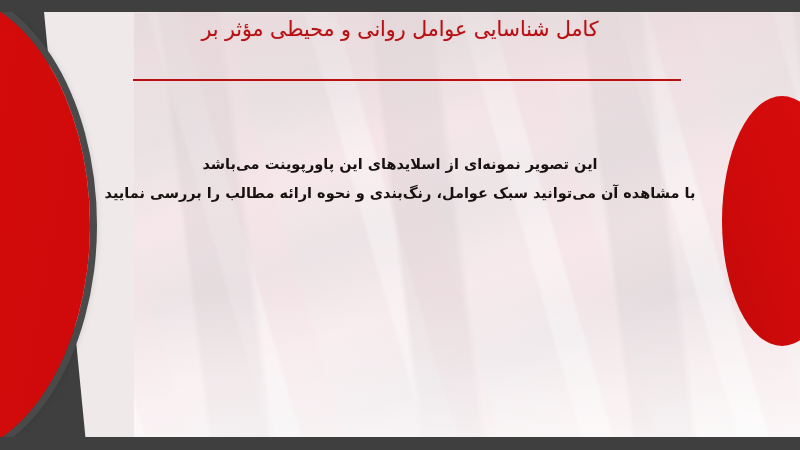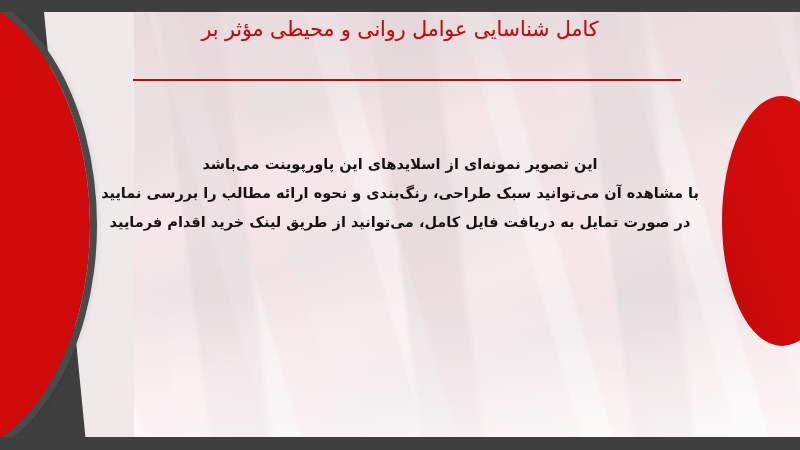--- a/index.html
+++ b/index.html
@@ -216,22 +216,21 @@
   <div id="left-decor"></div>
 
   <div id="content">
 
     <div id="title-block">
       <div class="title-line">کامل شناسایی عوامل روانی و محیطی مؤثر بر</div>
     </div>
 
     <div id="body-block">
       <div class="body-line">این تصویر نمونه‌ای از اسلایدهای این پاورپوینت می‌باشد</div>
-      <div class="body-line">با مشاهده آن می‌توانید سبک طراحی، رنگ‌بندی و نحوه ارائه مطالب را بررسی نمایید</div>
-      <div class="body-line">در صورت تمایل به دریافت فایل کامل، می‌توانید از طریق لینک خرید اقدام فرمایید</div>
+      <div class="body-line">با مشاهده آن می‌توانید سبک عوامل، رنگ‌بندی و نحوه ارائه مطالب را بررسی نمایید</div>
     </div>
 
   </div>
 
   <div id="title-underline"></div>
 
   <div id="top-bar"></div>
   <div id="bottom-bar"></div>
 
 </div>

